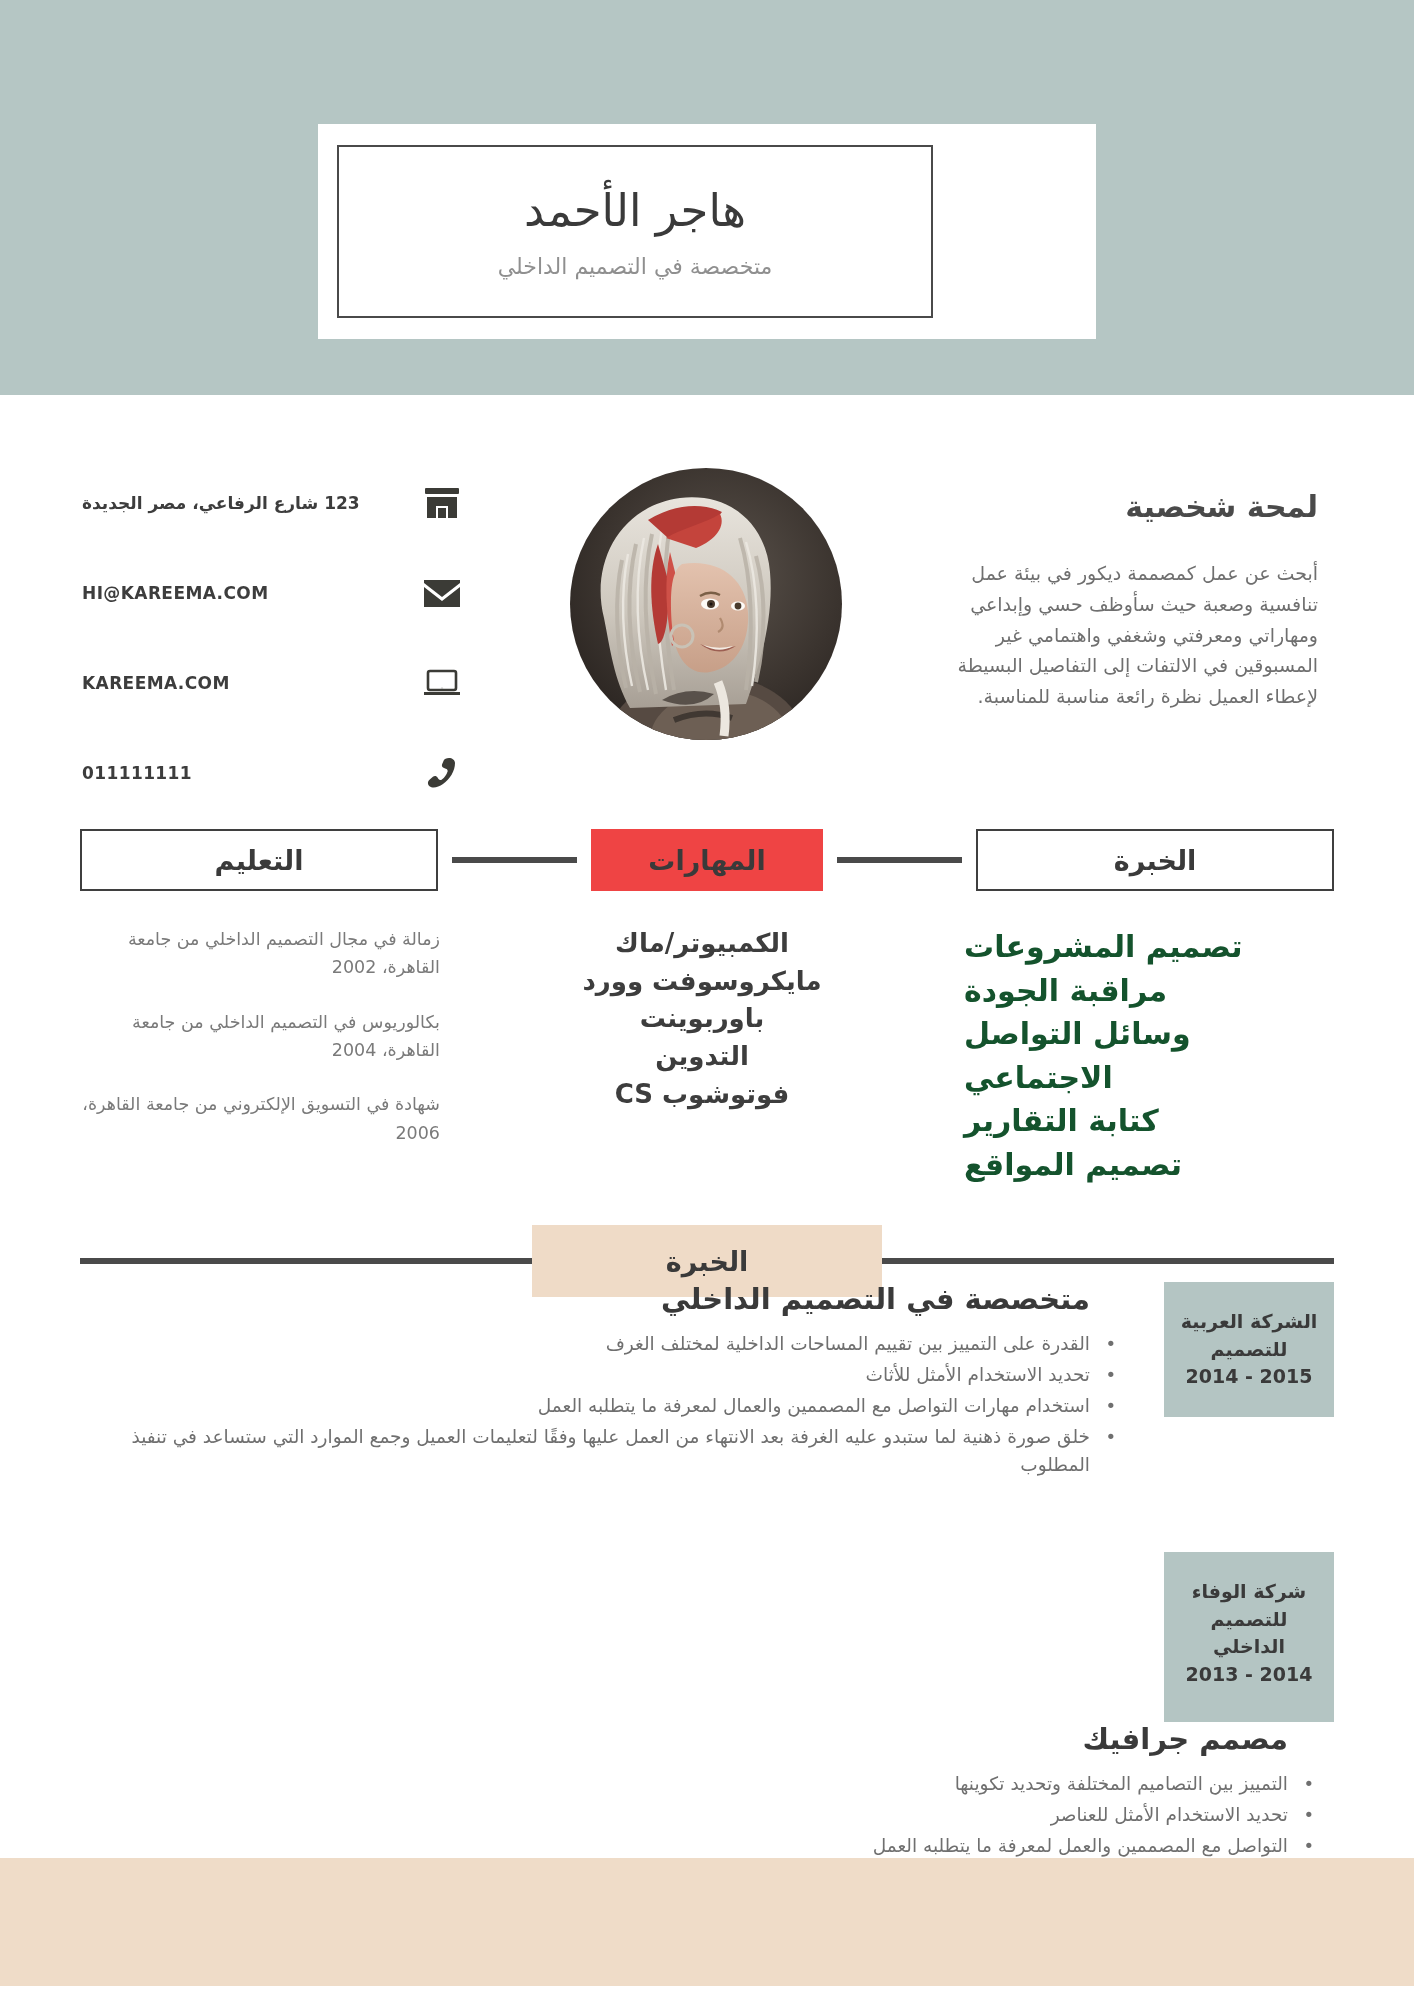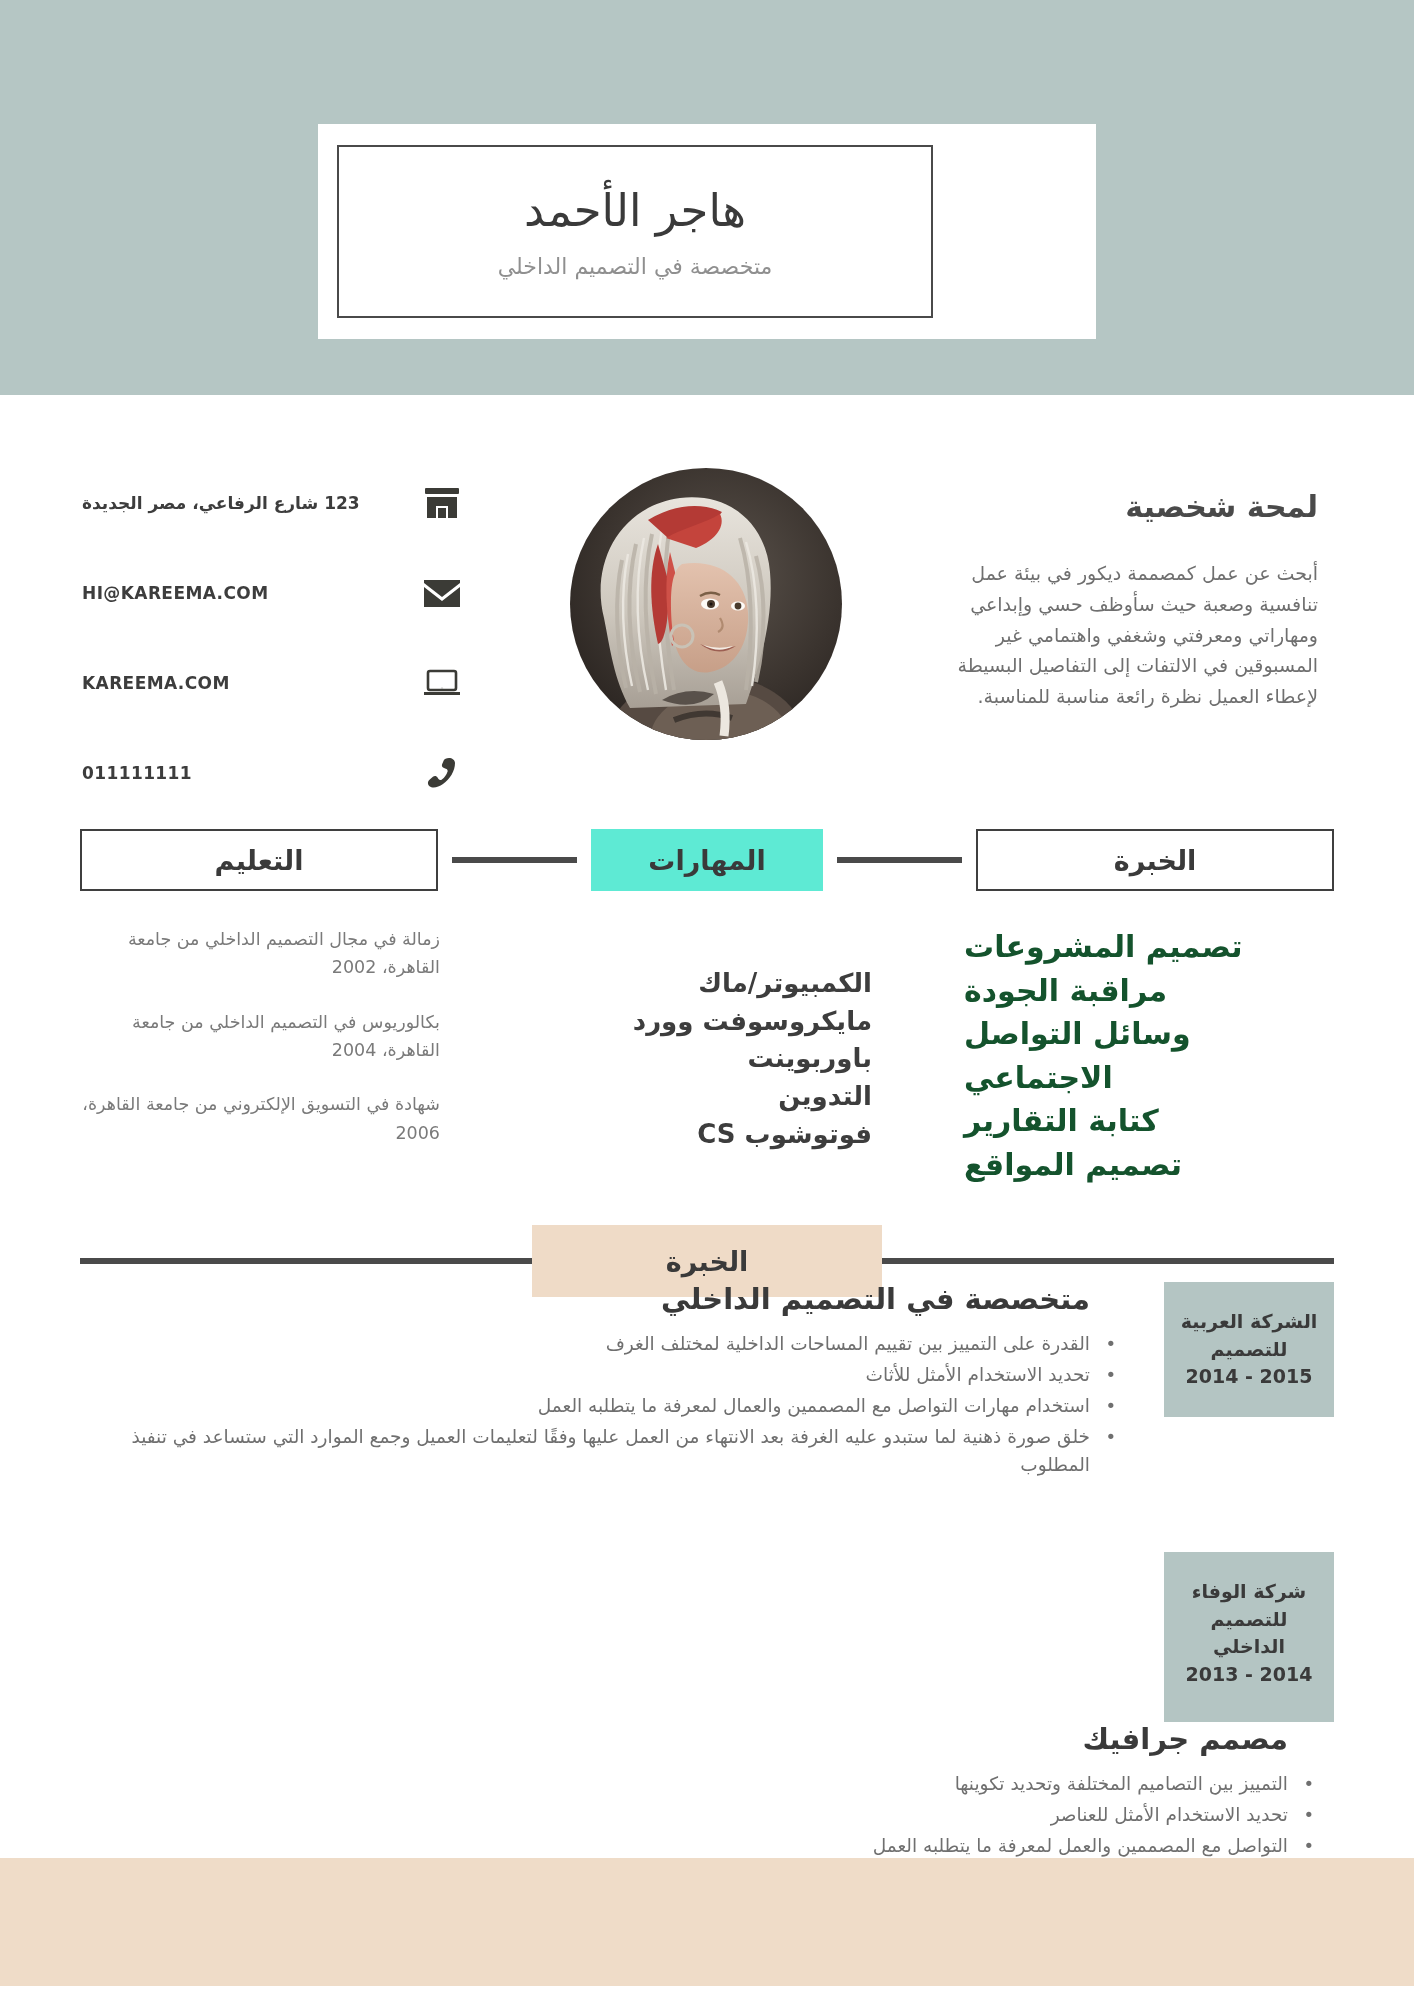--- a/index.html
+++ b/index.html
@@ -152,21 +152,21 @@
     letter-spacing: 5px;
     font-weight: bold;
     color: #3a3a3a;
   }
   .tri-box.bordered {
     border: 2px solid #3f3f3f;
     background: #ffffff;
     width: 358px;
   }
   .tri-box.filled {
-    background: #5eead4;
+    background: #ef4444;
     width: 232px;
   }
   .tri-connector {
     flex: 1 1 auto;
     height: 6px;
     background: #4a4a4a;
     margin: 0 14px;
   }
 
   
@@ -181,26 +181,25 @@
   .col-exp {
     width: 370px;
     text-align: left;
     font-size: 30px;
     font-weight: bold;
     line-height: 1.45;
     color: #14532d;
   }
   .col-skills {
     width: 340px;
-    text-align: right;
+    text-align: center;
     font-size: 26px;
     font-weight: bold;
     line-height: 1.45;
     color: #3d3d3d;
-    margin-top: 40px;
   }
   .col-edu {
     width: 360px;
     text-align: right;
     font-size: 17.5px;
     line-height: 1.62;
     color: #7a7a7a;
   }
   .edu-item { margin-bottom: 26px; }
 

